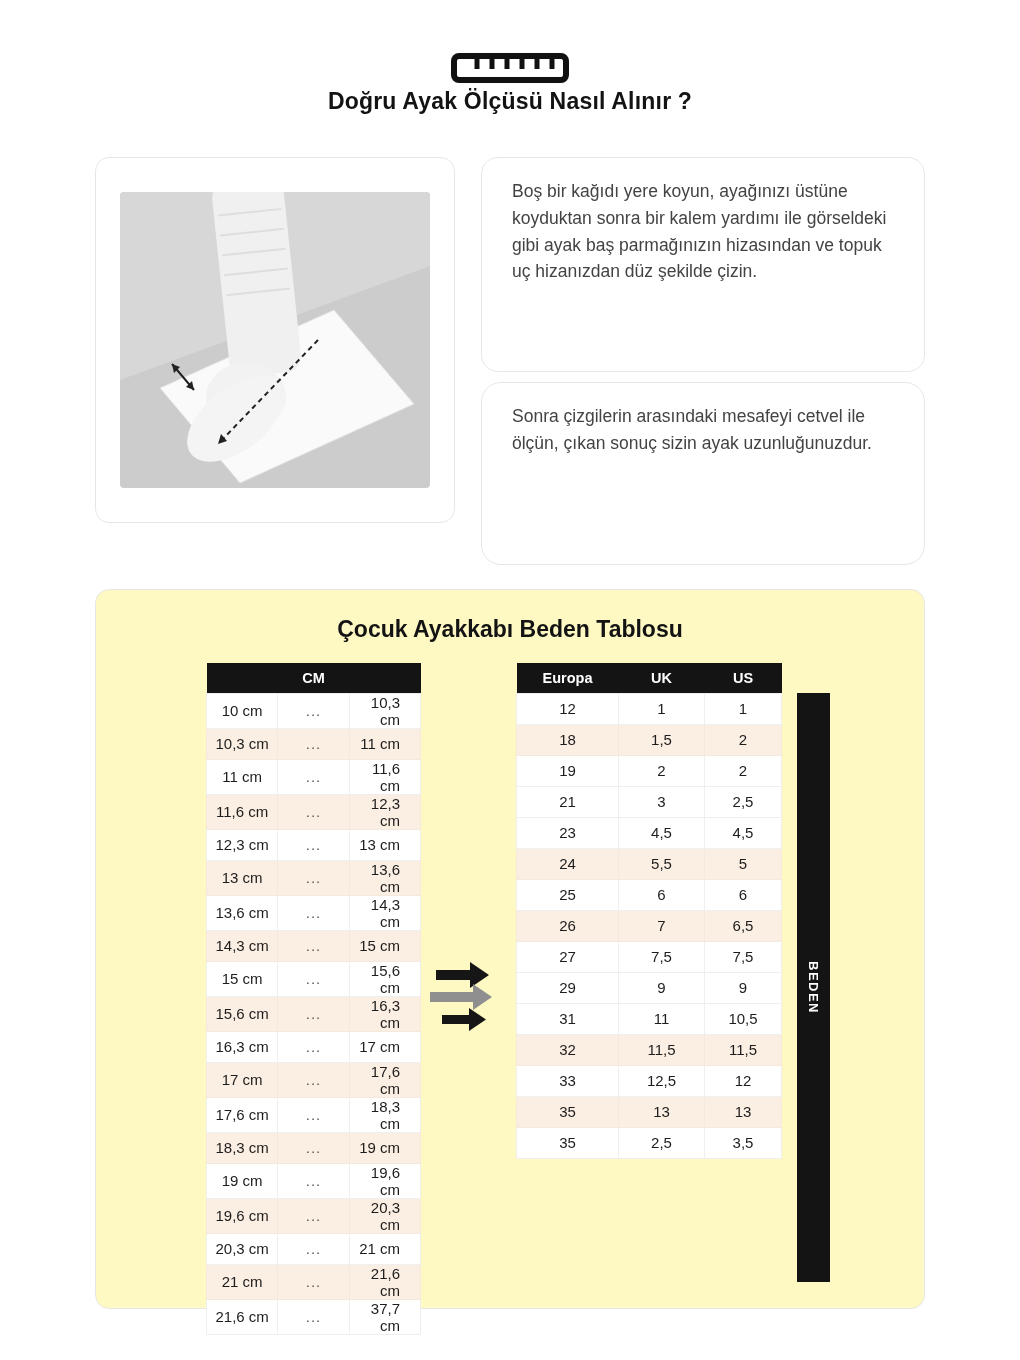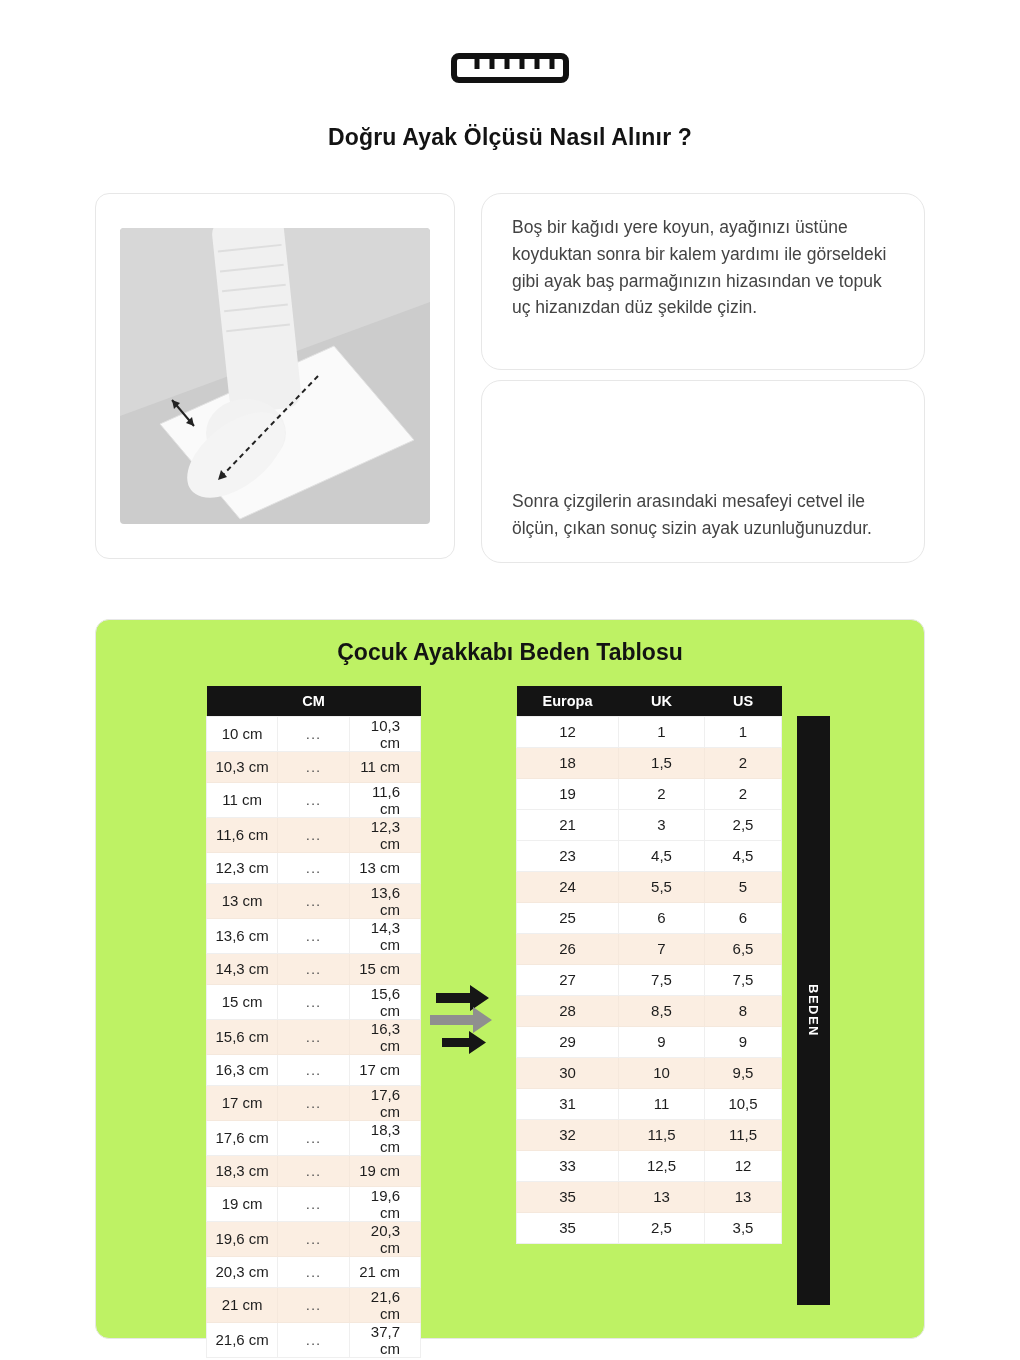--- a/index.html
+++ b/index.html
@@ -3,36 +3,36 @@
 <meta charset="utf-8">
 <style>
   * { margin:0; padding:0; box-sizing:border-box; }
   html,body { background:#ffffff; }
   body { font-family:"Liberation Sans", sans-serif; color:#111; }
   .page { width:1020px; height:1360px; margin:0 auto; background:#fff; position:relative; overflow:hidden; }
 
   
   .top-header { padding-top:52px; text-align:center; }
   .ruler-wrap { display:inline-block; line-height:0; }
-  .page-title { margin-top:36px; font-size:23px; font-weight:bold; color:#131313; letter-spacing:.2px; }
+  .page-title { font-size:23px; font-weight:bold; color:#131313; letter-spacing:.2px; }
 
   
   .measure-section { display:flex; gap:26px; padding:0 95px; margin-top:42px; }
   .photo-card { width:360px; height:366px; border:1px solid var(--border); border-radius:14px;
                 display:flex; align-items:center; justify-content:center; flex:0 0 auto; background:#fff; }
   .photo-frame { line-height:0; border-radius:4px; overflow:hidden; }
   .info-col { flex:1; display:flex; flex-direction:column; gap:10px; }
   .info-box { border:1px solid var(--border); border-radius:20px; padding:20px 30px;
               color:var(--text); font-size:17.5px; line-height:1.53; background:#fff; }
-  .info-box.first { height:177px; }
-  .info-box.second { height:183px; display:flex; align-items:flex-end; }
+  .info-box.first { height:215px;border-radius:17px; }
+  .info-box.second { height:183px; display:flex; align-items:flex-start; }
 
   
-  .chart-card { margin:56px 95px 0; border:1px solid var(--border); border-radius:14px;
-                padding:19px 0; height:720px; background:#bef264; }
+  .chart-card { margin:24px 95px 0; border:1px solid var(--border); border-radius:14px;
+                padding:26px 0; height:720px; background:#fef9c3; }
   .chart-title { text-align:center; font-size:23px; font-weight:bold; color:#131313; }
   .tables { display:flex; margin-top:20px; padding-left:110px; align-items:flex-start; }
 
   table { border-collapse:collapse; table-layout:fixed; }
   th { background:var(--header-bg); color:#fff; font-size:14.5px; font-weight:bold; height:30px; text-align:center; }
   td { height:31px; font-size:15px; color:#1d1d1d; border:1px solid #efefef; background:#fff; text-align:center; }
   tr.alt td { background:var(--stripe); border-color:#f5e8dc; }
 
   .cm-table { width:215px; }
   .cm-table td:nth-child(1) { width:88px; }
@@ -277,35 +277,25 @@
             <tr class="alt">
               <td>26</td>
               <td>7</td>
               <td>6,5</td>
             </tr>
             <tr>
               <td>27</td>
               <td>7,5</td>
               <td>7,5</td>
             </tr>
-            <tr class="alt">
-              <td>28</td>
-              <td>8,5</td>
-              <td>8</td>
-            </tr>
             <tr>
               <td>29</td>
               <td>9</td>
               <td>9</td>
             </tr>
-            <tr class="alt">
-              <td>30</td>
-              <td>10</td>
-              <td>9,5</td>
-            </tr>
             <tr>
               <td>31</td>
               <td>11</td>
               <td>10,5</td>
             </tr>
             <tr class="alt">
               <td>32</td>
               <td>11,5</td>
               <td>11,5</td>
             </tr>

